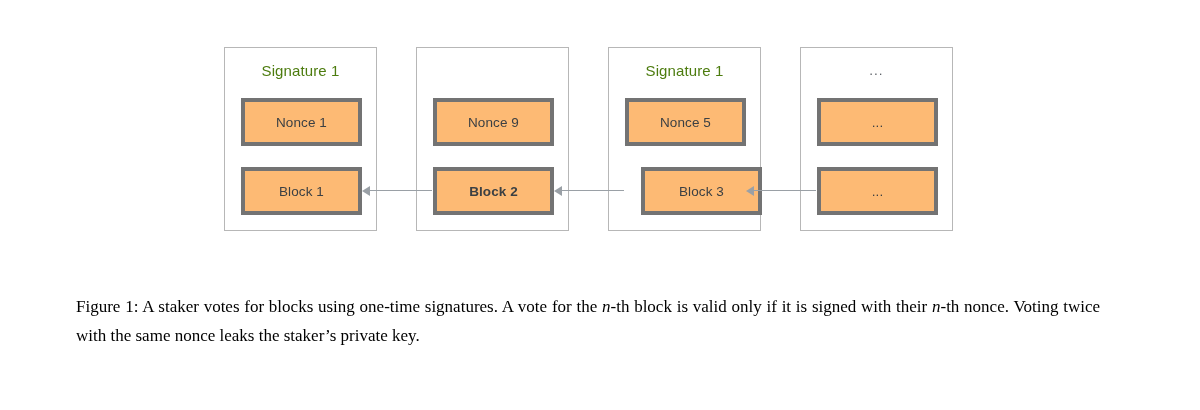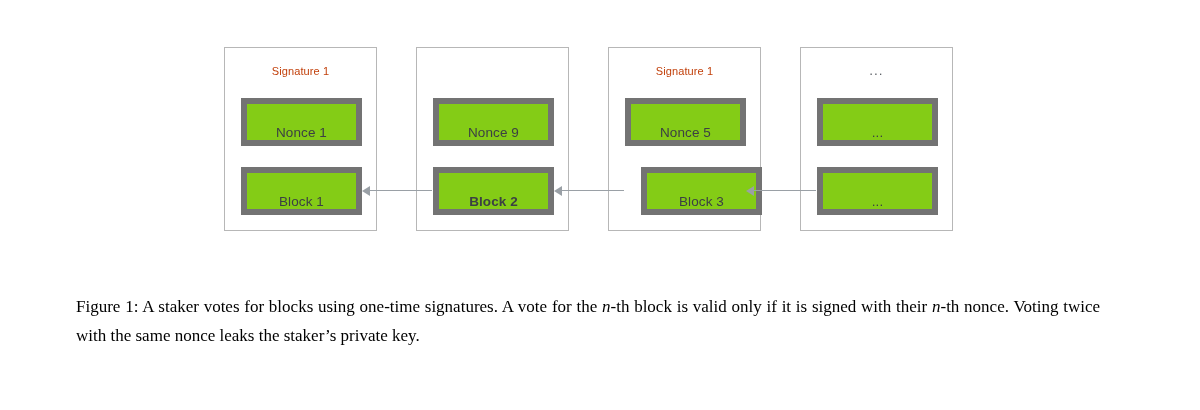--- a/index.html
+++ b/index.html
@@ -30,34 +30,34 @@
     border: 1px solid #b7b7b7;
     background: #ffffff;
   }
 
   .sig-label {
     position: absolute;
     left: 0;
     right: 0;
     top: 14px;
     text-align: center;
-    font-size: 11px;
-    color: #c2410c;
+    font-size: 15px;
+    color: #4d7c0f;
     letter-spacing: 0.1px;
     line-height: 18px;
     white-space: nowrap;
   }
 
   .inner-cell {
     position: absolute;
     box-sizing: border-box;
-    border: 6px solid #737373;
-    background: #84cc16;
+    border: 4px solid #737373;
+    background: #fdba74;
     display: flex;
-    align-items: flex-end;
+    align-items: center;
     justify-content: center;
   }
   .inner-cell .cell-label {
     font-size: 13.5px;
     color: #3c4043;
     letter-spacing: 0.1px;
     white-space: nowrap;
   }
 
   .dots {

